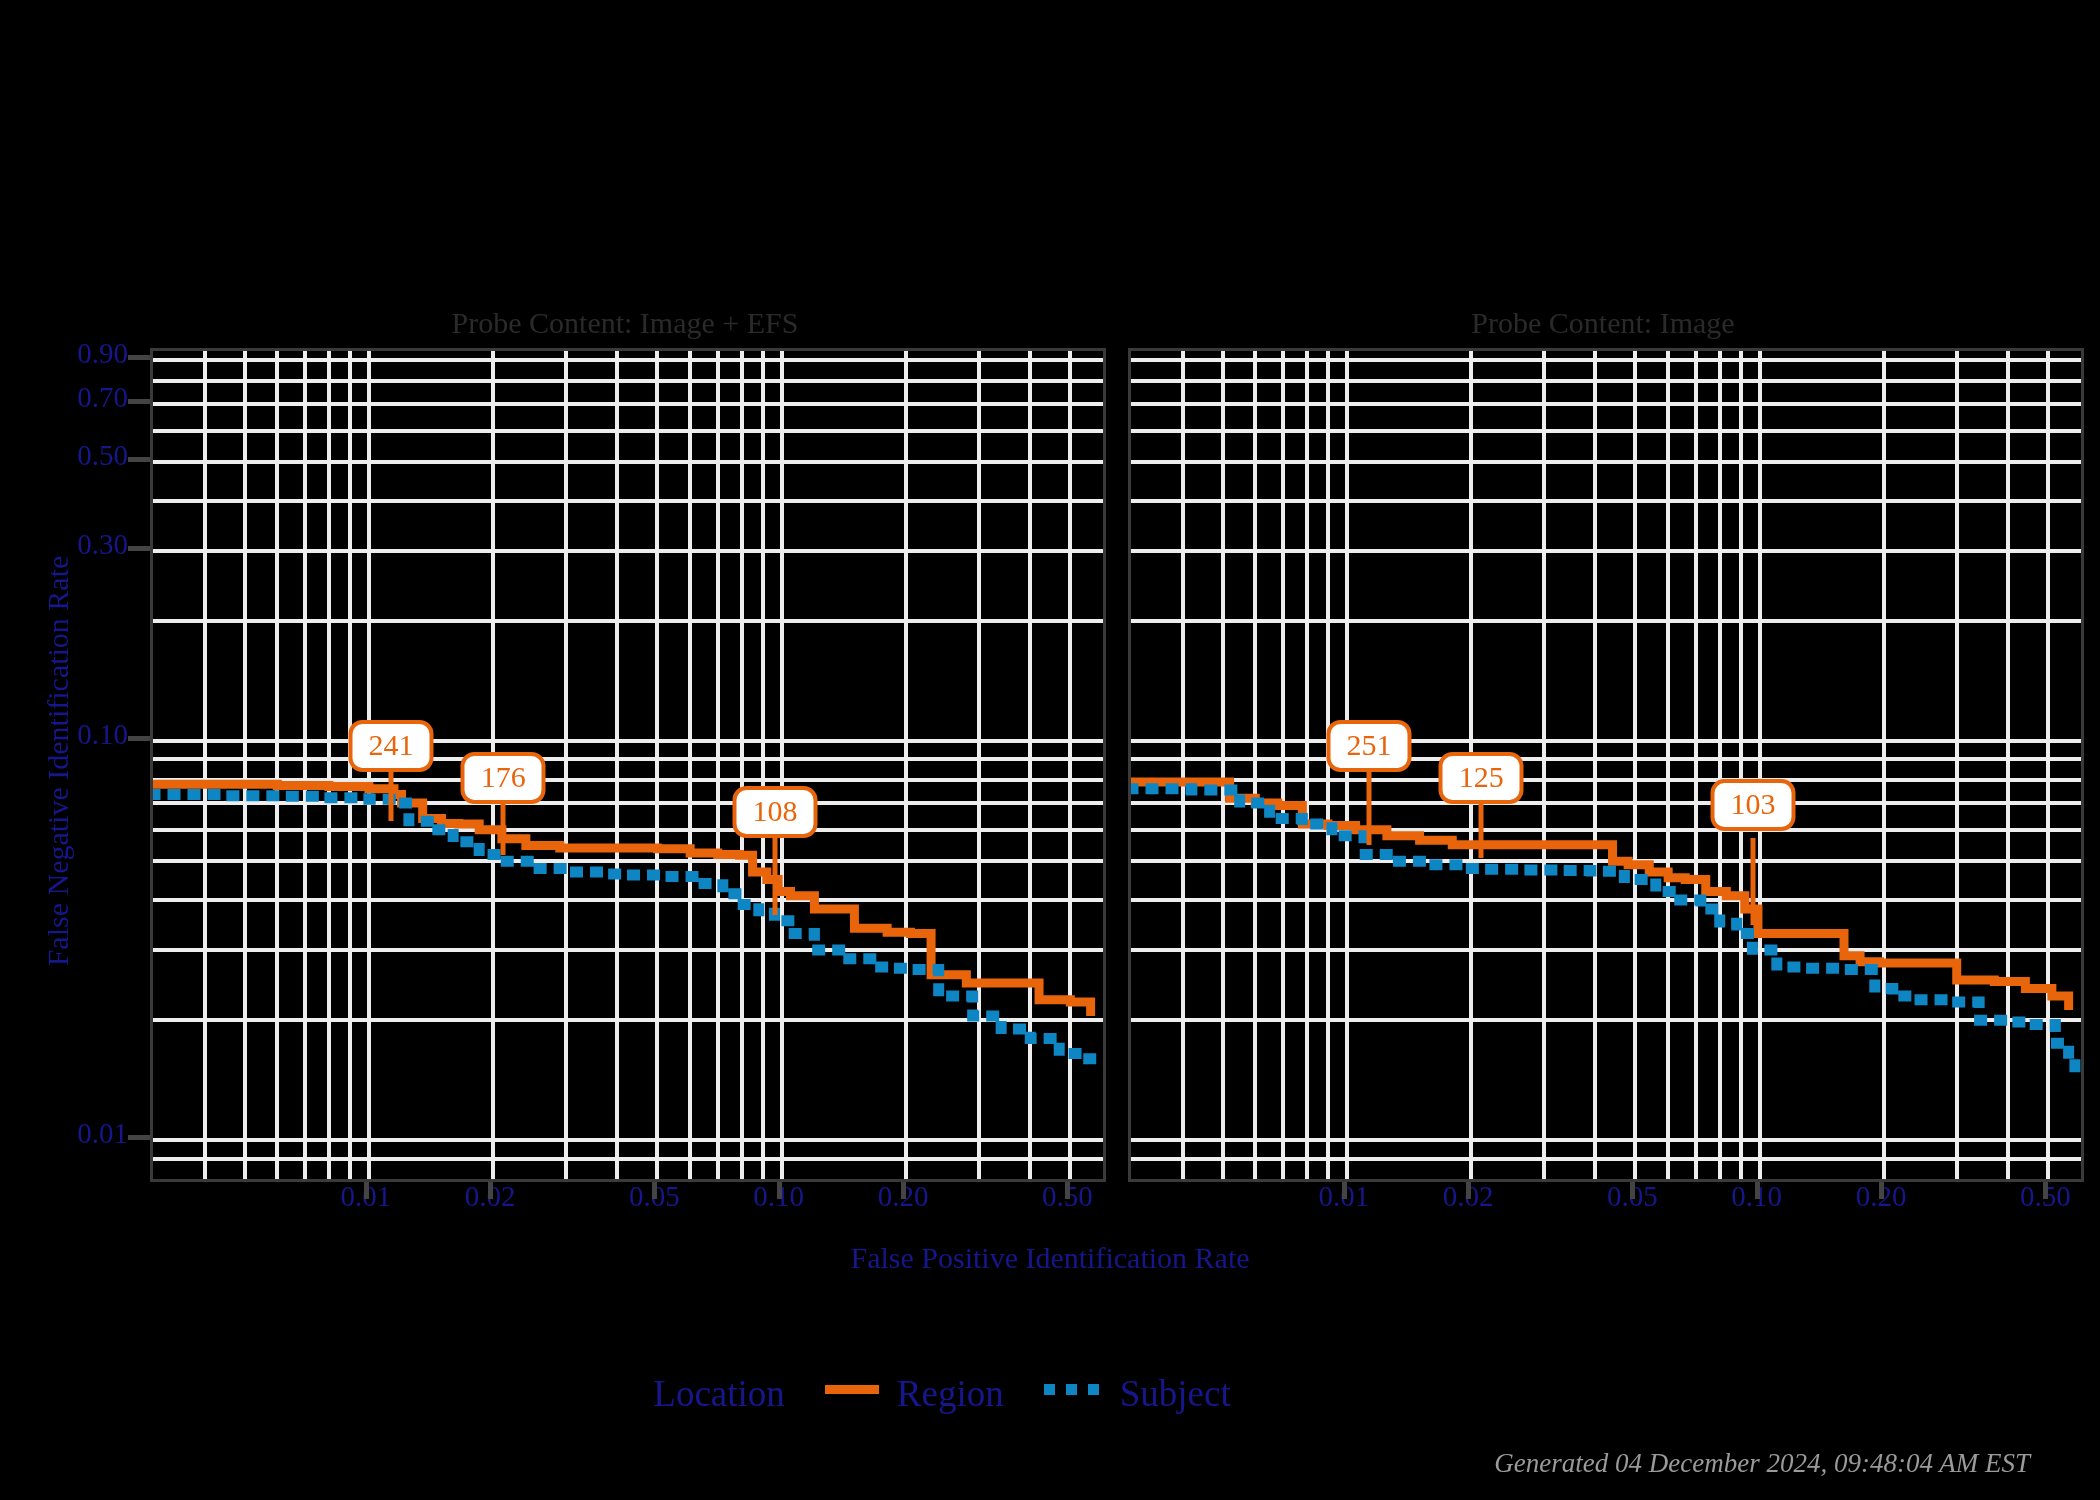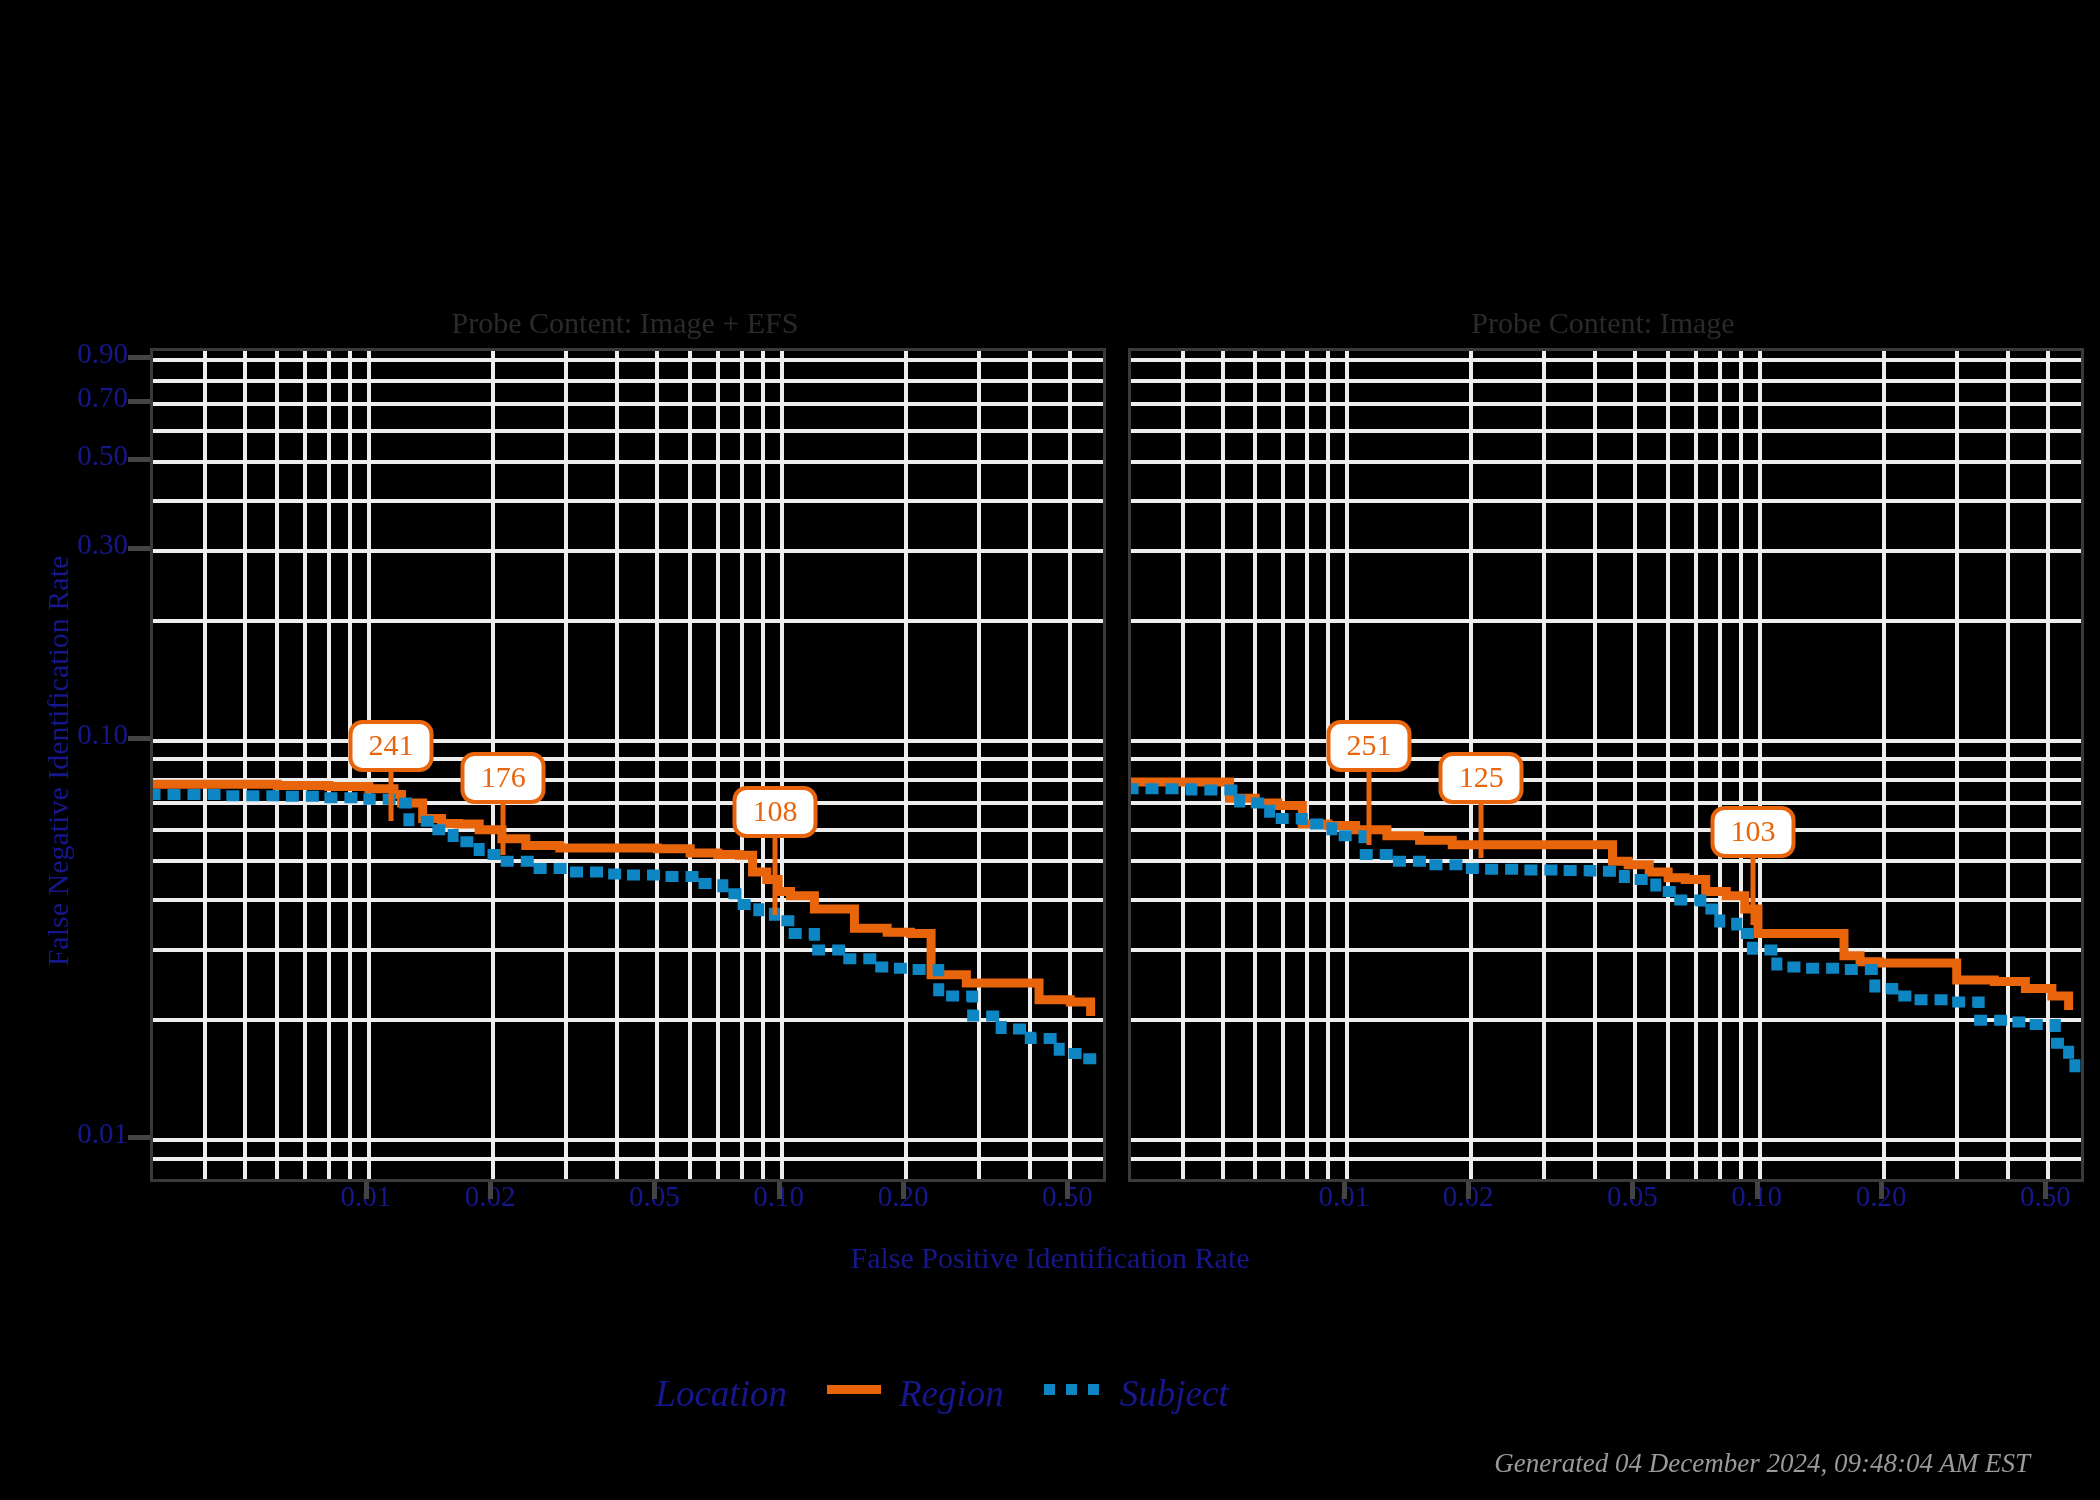--- a/index.html
+++ b/index.html
@@ -32,21 +32,21 @@
 
   svg.curves{position:absolute;left:0;top:0;overflow:visible;}
 
   .callout{position:absolute;background:#fff;border:4px solid #E8650C;
            border-radius:14px;color:#E8650C;font-size:30px;
            padding:6px 16px 8px 16px;white-space:nowrap;line-height:1;
            transform:translateX(-50%);}
   .stem{position:absolute;width:5px;background:#E8650C;transform:translateX(-50%);}
 
   .legend{position:absolute;left:0;top:1368px;width:1884px;text-align:center;
-          color:#16178C;font-size:37px;white-space:nowrap;font-style:italic;}
+          color:#16178C;font-size:37px;white-space:nowrap;}
   .legend .ent{display:inline-block;vertical-align:middle;}
   .legend .swatch-line{display:inline-block;vertical-align:middle;width:54px;
           height:9px;background:#E8650C;margin:0 18px 8px 40px;}
   .legend .swatch-dot{display:inline-block;vertical-align:middle;width:58px;
           height:11px;margin:0 18px 8px 40px;
           background:repeating-linear-gradient(to right,#0E86C4 0 11px,transparent 11px 22px);}
 
   .footer{position:absolute;right:70px;top:1448px;color:#9A9A9A;font-size:27px;
           font-style:italic;white-space:nowrap;}
 </style>
@@ -239,21 +239,21 @@
       <div class="callout" style="left: 390.935px; top: 720px;">241</div>
       <div class="stem" style="left: 503.125px; top: 804px; height: 50.9266px;"></div>
       <div class="callout" style="left: 503.125px; top: 752px;">176</div>
       <div class="stem" style="left: 775.111px; top: 838px; height: 77.2986px;"></div>
       <div class="callout" style="left: 775.111px; top: 786px;">108</div>
       <div class="stem" style="left: 1368.93px; top: 772px; height: 73.0194px;"></div>
       <div class="callout" style="left: 1368.93px; top: 720px;">251</div>
       <div class="stem" style="left: 1481.13px; top: 804px; height: 54.359px;"></div>
       <div class="callout" style="left: 1481.13px; top: 752px;">125</div>
       <div class="stem" style="left: 1753.11px; top: 838px; height: 87.2058px;"></div>
-      <div class="callout" style="left: 1753.11px; top: 806px;">103</div>
+      <div class="callout" style="left: 1753.11px; top: 779px;">103</div>
     </div>
 
   <div class="legend">
     <span class="ent">Location</span><span class="swatch-line"></span><span class="ent">Region</span><span class="swatch-dot"></span><span class="ent">Subject</span>
   </div>
 
   <div class="footer">Generated 04 December 2024, 09:48:04 AM EST</div>
 </div>
 
 </body></html>

